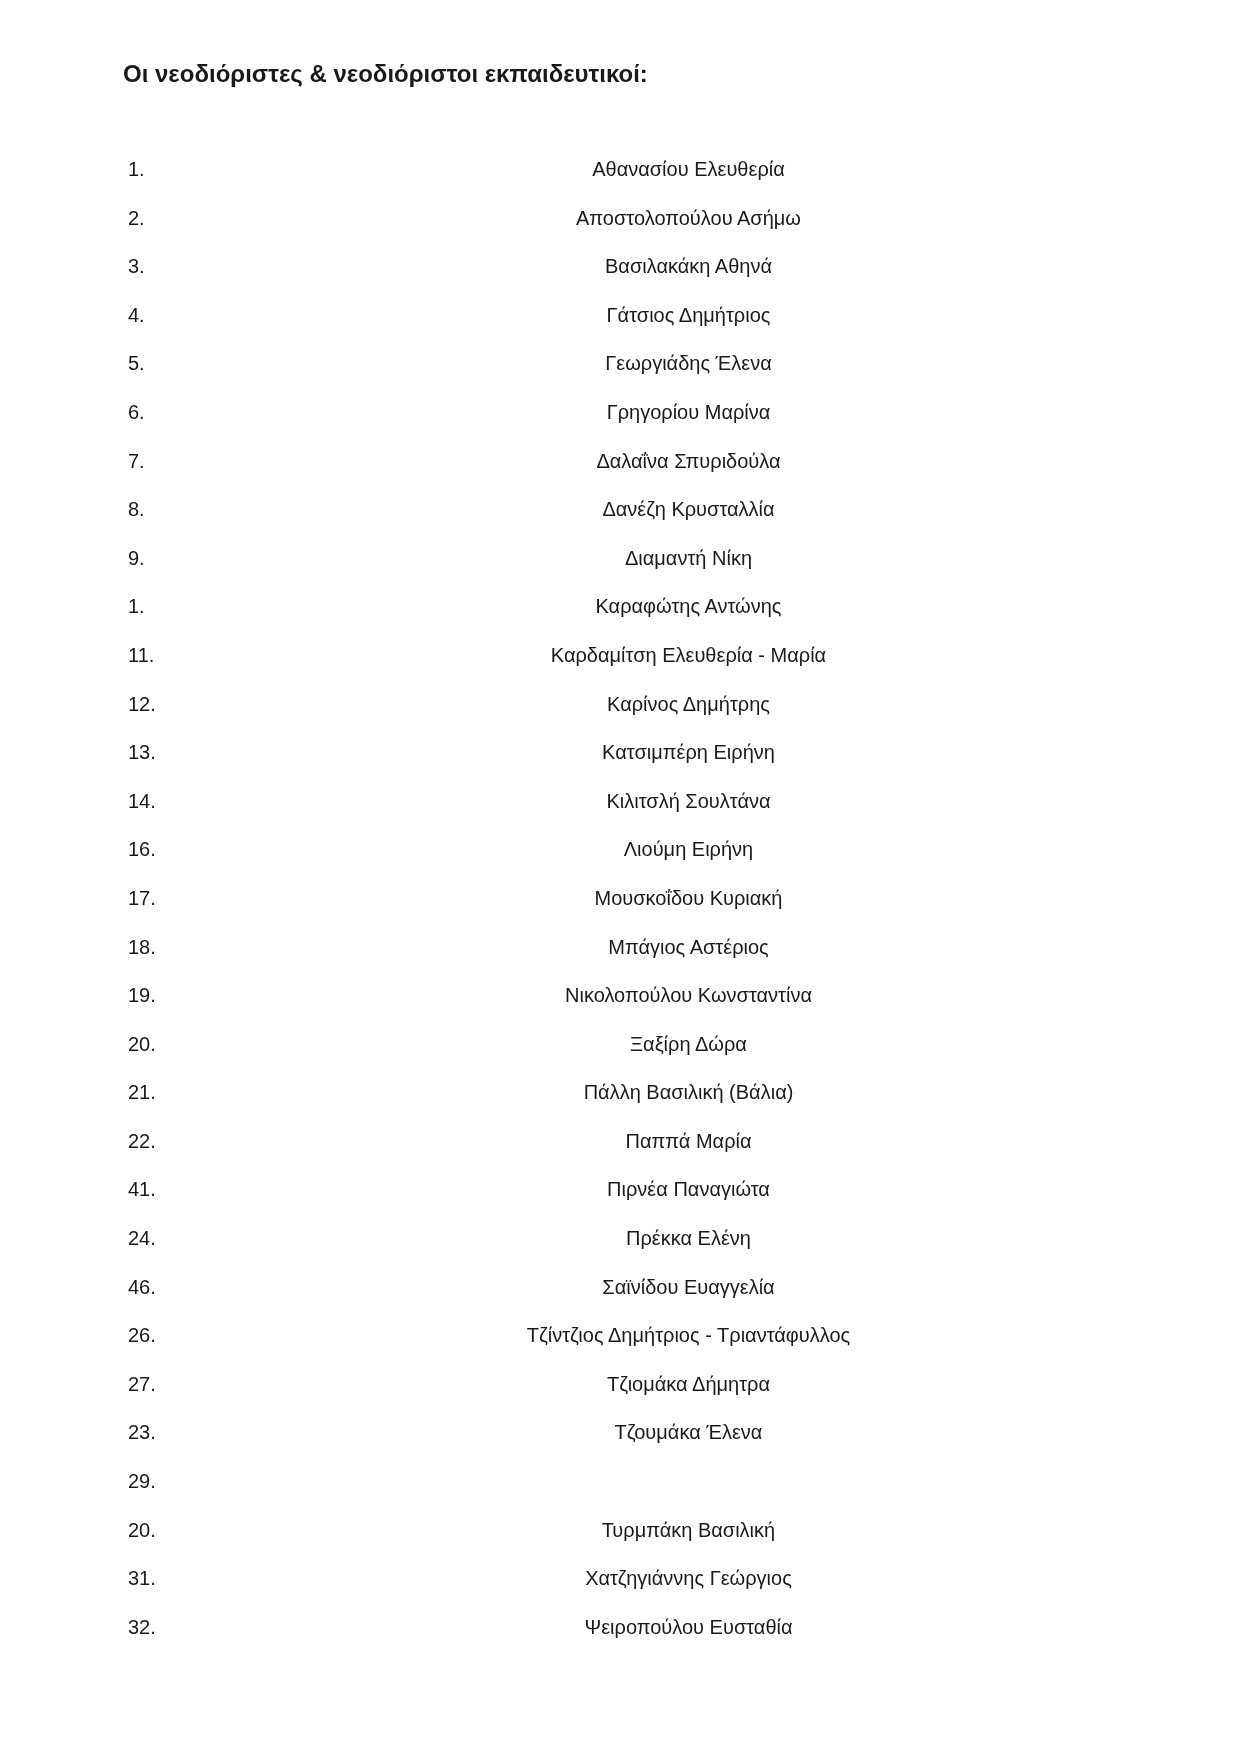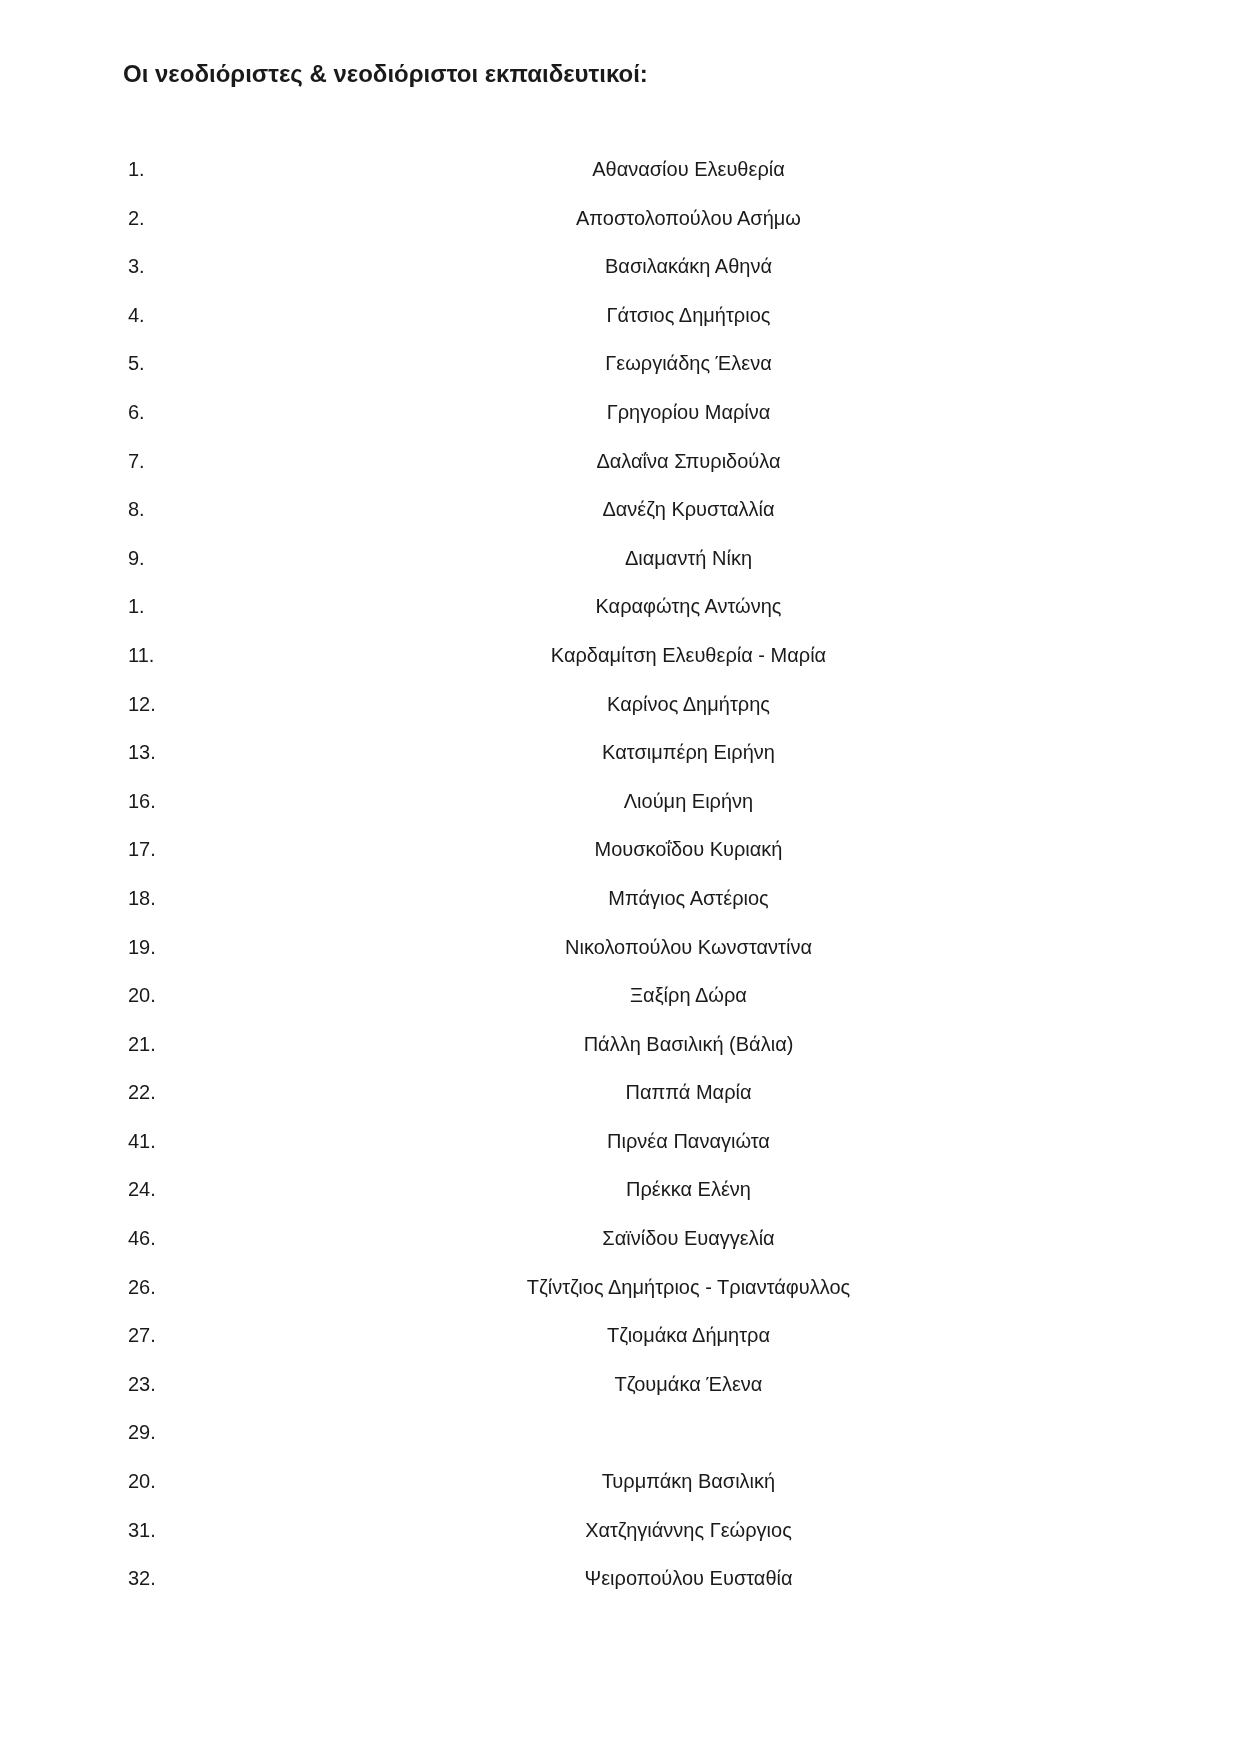--- a/index.html
+++ b/index.html
@@ -104,20 +104,24 @@
       </div>
       <div class="list-row">
         <span class="num">12.</span>
         <span class="name">Καρίνος Δημήτρης</span>
       </div>
       <div class="list-row">
         <span class="num">13.</span>
         <span class="name">Κατσιμπέρη Ειρήνη</span>
       </div>
       <div class="list-row">
+        <span class="num">14.</span>
+        <span class="name">Κιλιτσλή Σουλτάνα</span>
+      </div>
+      <div class="list-row">
         <span class="num">16.</span>
         <span class="name">Λιούμη Ειρήνη</span>
       </div>
       <div class="list-row">
         <span class="num">17.</span>
         <span class="name">Μουσκοΐδου Κυριακή</span>
       </div>
       <div class="list-row">
         <span class="num">18.</span>
         <span class="name">Μπάγιος Αστέριος</span>

